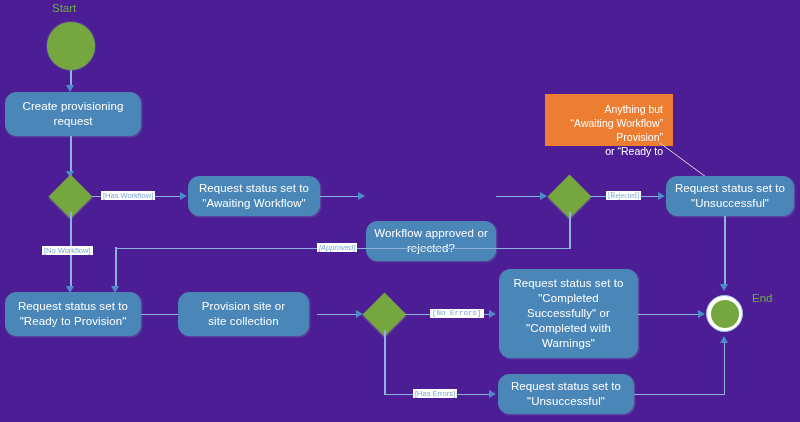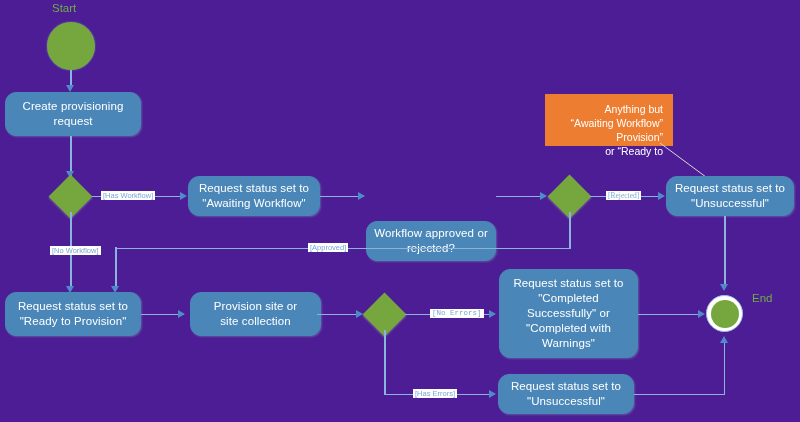--- a/index.html
+++ b/index.html
@@ -90,21 +90,21 @@
   <div class="ln lnv" style="left:70px;top:136px;height:42px;"></div>
   <div class="arw d" style="left:66px;top:171px;"></div>
 
   <div class="node diamond" style="left:55px;top:181px;width:31px;height:31px;"></div>
 
   <div class="ln lnh" style="left:92px;top:195.5px;width:92px;"></div>
   <div class="elbl" style="left:101px;top:191px;">[Has Workflow]</div>
   <div class="arw r" style="left:180px;top:192px;"></div>
 
   <div class="ln lnv" style="left:70px;top:212px;height:78px;"></div>
-  <div class="elbl" style="left:50px;top:246px;">[No Workflow]</div>
+  <div class="elbl" style="left:42px;top:246px;">[No Workflow]</div>
   <div class="arw d" style="left:66px;top:286px;"></div>
 
   <div class="node act" style="left:188px;top:176px;width:132px;height:40px;">
     <span>
       <span>Request status set to</span>
       <span>"Awaiting Workflow"</span>
     </span>
   </div>
 
   <div class="ln lnh" style="left:320px;top:195.5px;width:44px;"></div>
@@ -121,21 +121,21 @@
   <div class="arw r" style="left:540px;top:192px;"></div>
 
   <div class="node diamond" style="left:554px;top:181px;width:31px;height:31px;"></div>
 
   <div class="ln lnh" style="left:590px;top:195.5px;width:72px;"></div>
   <div class="elbl" style="left:606px;top:191px;font-family:Liberation Serif, serif;">[Rejected]</div>
   <div class="arw r" style="left:658px;top:192px;"></div>
 
   <div class="ln lnv" style="left:569px;top:212px;height:37px;"></div>
   <div class="ln lnh" style="left:115px;top:247.5px;width:456px;"></div>
-  <div class="elbl" style="left:308px;top:243px;">[Approved]</div>
+  <div class="elbl" style="left:317px;top:243px;font-style:italic;">[Approved]</div>
   <div class="ln lnv" style="left:115px;top:247px;height:43px;"></div>
   <div class="arw d" style="left:111px;top:286px;"></div>
 
   <div class="node note" style="left:545px;top:78px;width:128px;height:52px;margin-top:16px;">
     <span>Anything but</span>
     <span>“Awaiting Workflow”</span>
     <span>Provision”</span>
     <span>or “Ready to</span>
   </div>
   <svg class="leader" style="left:660px;top:140px;" width="60" height="45">
@@ -155,21 +155,21 @@
   <div class="node act" style="left:5px;top:292px;width:136px;height:44px;">
     <span>
       <span>Request status set to</span>
       <span>"Ready to Provision"</span>
     </span>
   </div>
 
   <div class="ln lnh" style="left:141px;top:313.5px;width:43px;"></div>
   <div class="arw r" style="left:178px;top:310px;"></div>
 
-  <div class="node act" style="left:190px;top:292px;width:131px;height:44px;">
+  <div class="node act" style="left:178px;top:292px;width:131px;height:44px;">
     <span>
       <span>Provision site or</span>
       <span>site collection</span>
     </span>
   </div>
 
   <div class="ln lnh" style="left:317px;top:313.5px;width:43px;"></div>
   <div class="arw r" style="left:356px;top:310px;"></div>
 
   <div class="node diamond" style="left:369px;top:299px;width:31px;height:31px;"></div>

